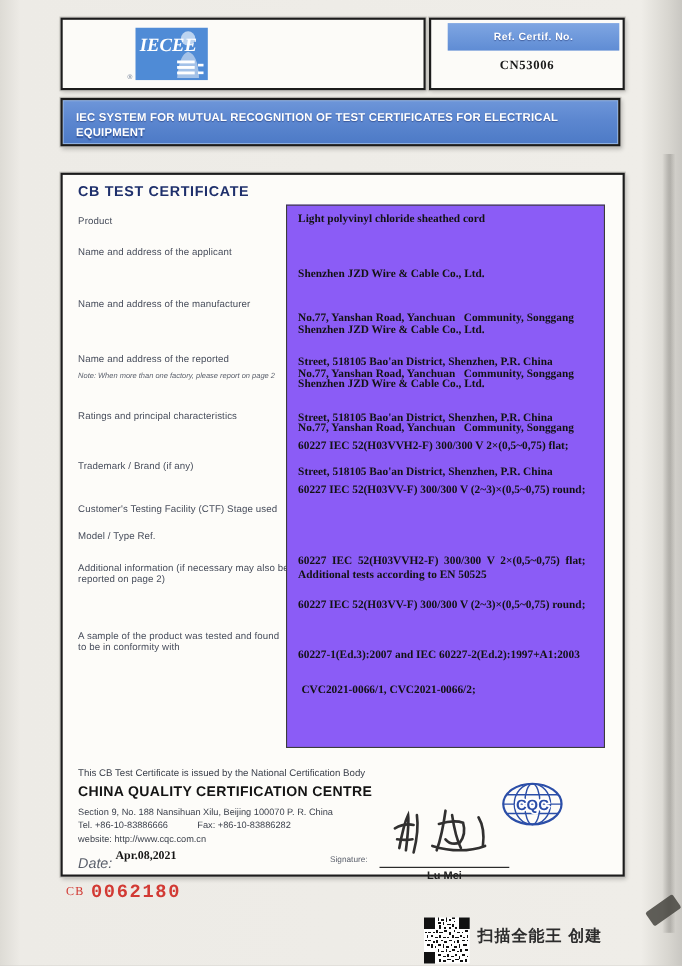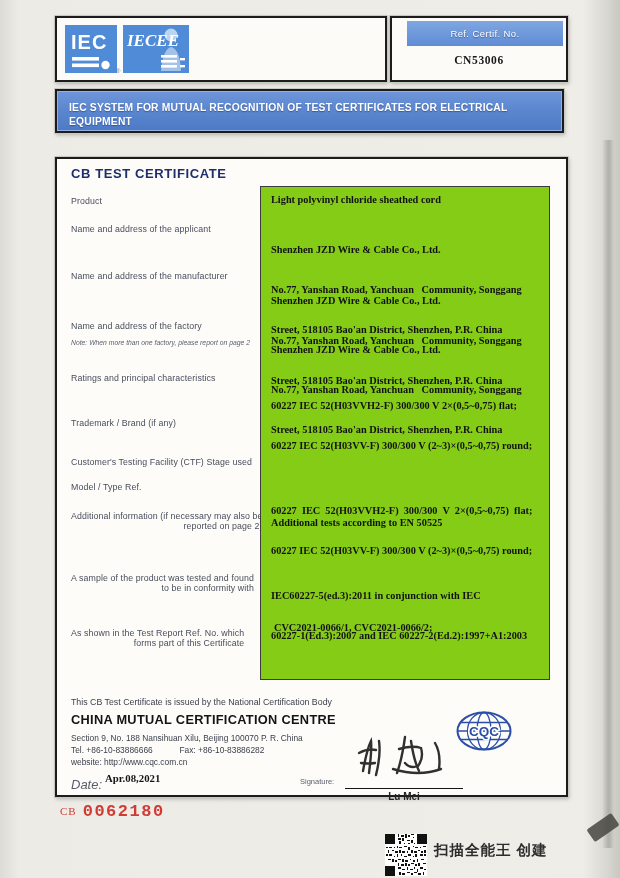--- a/index.html
+++ b/index.html
@@ -5,34 +5,34 @@
   html,body{margin:0;padding:0;background:#cfcdc8;}
   .page{position:relative;width:620px;height:878px;overflow:hidden;
         background:linear-gradient(90deg,#dddbd5 0,#edebe6 3%,#efede8 94%,#d8d6d0 98%,#c9c7c2 100%);
         font-family:"Liberation Sans",sans-serif;}
   .box{position:absolute;background:#fcfbf8;border:2px solid #1c1c1c;
        box-shadow:0 0 0 1px #c9c7c1,1px 2px 4px rgba(0,0,0,.25);}
   
   .logo-sq{position:absolute;top:7px;display:flex;align-items:center;justify-content:center;}
   .ref-bar{position:absolute;left:3px;right:3px;top:3px;height:25px;
            background:linear-gradient(180deg,#7fa6e2,#5f8cd4);display:flex;align-items:center;justify-content:center;
-           color:#fff;font-weight:normal;font-size:9.5px;letter-spacing:.4px;text-shadow:0 1px 1px rgba(40,60,120,.6);margin-left:12px;}
+           color:#fff;font-weight:bold;font-size:9.5px;letter-spacing:.4px;text-shadow:0 1px 1px rgba(40,60,120,.6);margin-left:12px;}
   .ref-val{position:absolute;left:0;right:0;top:36px;text-align:center;
            font-family:"Liberation Serif",serif;font-weight:bold;font-size:11.5px;color:#181818;letter-spacing:.6px;}
   .banner{position:absolute;left:55px;top:89px;width:509px;height:44px;border:2px solid #1b1b1b;
           background:linear-gradient(180deg,#6e96d9 0,#5c87d0 45%,#4d7ac6 100%);
           box-shadow:inset 0 0 0 1px #8fb0e0,0 0 0 1px #c9c7c1,1px 2px 4px rgba(0,0,0,.25);
           color:#fff;font-weight:bold;font-size:10.3px;line-height:14px;letter-spacing:.2px;
           padding:10px 0 0 12px;box-sizing:border-box;text-shadow:0 1px 1px rgba(30,50,110,.55);}
   
   .main{left:55px;top:157px;width:509px;height:636px;background:#fdfcf9;}
   .title{position:absolute;left:14px;top:7px;font-size:13px;font-weight:bold;color:#1e2f6b;letter-spacing:.6px;}
-  .lbl{position:absolute;left:14px;font-size:8.8px;color:#474d5b;white-space:nowrap;letter-spacing:.1px;text-align:right;}
+  .lbl{position:absolute;left:14px;font-size:8.8px;color:#474d5b;white-space:nowrap;letter-spacing:.1px;}
   .note{position:absolute;left:14px;font-size:6.8px;font-style:italic;color:#5a5f6b;white-space:nowrap;}
-  .valbox{position:absolute;left:203px;top:27px;width:288px;height:492px;border:1.5px solid #3c3c3c;background:#84cc16;}
+  .valbox{position:absolute;left:203px;top:27px;width:288px;height:492px;border:1.5px solid #3c3c3c;background:#8b5cf6;}
   .vblock{position:absolute;left:10px;right:5px;font-family:"Liberation Serif",serif;font-weight:bold;
           font-size:10.3px;line-height:13.2px;color:#121212;white-space:pre-wrap;}
   
   .issued{position:absolute;left:14px;top:538px;font-size:8.8px;color:#3a3f4a;}
   .ncb{position:absolute;left:14px;top:553px;font-size:12.8px;font-weight:bold;color:#141414;letter-spacing:.3px;}
   .addr{position:absolute;left:14px;font-size:8.4px;color:#3c414c;}
   .date-lbl{position:absolute;left:14px;top:618px;font-size:13px;font-style:italic;color:#5a5f6b;}
   .date-val{position:absolute;left:48px;top:613px;font-family:"Liberation Serif",serif;font-weight:bold;font-size:10.8px;color:#151515;}
   .sig-lbl{position:absolute;left:243px;top:618px;font-size:7.5px;color:#5a5f6b;}
   .sig-line{position:absolute;left:288px;top:629px;width:118px;border-top:1.7px solid #141414;}
@@ -49,29 +49,20 @@
              background:linear-gradient(90deg,transparent,rgba(100,98,94,.28) 45%,rgba(70,68,64,.25) 60%,transparent);}
   .corner-mark{position:absolute;right:2px;top:820px;width:30px;height:15px;background:#474540;
                transform:rotate(-35deg);border-radius:2px;opacity:.85;}
 </style>
 </head>
 <body>
 
 <div class="page">
 
   <div class="box" style="left:55px;top:16px;width:328px;height:62px;">
-    <div class="logo-sq" style="left:8px;">
-      <svg width="52" height="48" viewBox="0 0 52 48">
-        <rect x="0" y="0" width="52" height="48" fill="#4f8bd6"></rect>
-        <text x="6" y="24" font-family="Liberation Sans, sans-serif" font-size="20" font-weight="bold" fill="#fff" letter-spacing="1">IEC</text>
-        <rect x="7" y="32" width="27" height="3.6" fill="#fff"></rect>
-        <rect x="7" y="38.5" width="27" height="3.6" fill="#fff"></rect>
-        <circle cx="40.5" cy="40" r="4.2" fill="#fff"></circle>
-      </svg>
-    </div>
     <div class="logo-sq" style="left:66px;">
       <svg width="66" height="48" viewBox="0 0 66 48">
         <rect x="0" y="0" width="66" height="48" fill="#4f8bd6"></rect>
         <circle cx="48" cy="10" r="6.5" fill="#cfe0f4" opacity=".85"></circle>
         <path d="M38 46 q2 -22 10 -24 q9 2 10 24 z" fill="#b9d0ec" opacity=".8"></path>
         <text x="4" y="21" font-family="Liberation Serif, serif" font-size="17" font-weight="bold" font-style="italic" fill="#fff">IECEE</text>
         <rect x="38" y="30" width="16" height="2.6" fill="#fff"></rect>
         <rect x="38" y="35" width="16" height="2.6" fill="#fff"></rect>
         <rect x="38" y="40" width="16" height="2.6" fill="#fff"></rect>
         <rect x="57" y="33" width="5" height="2.4" fill="#fff"></rect>
@@ -89,38 +80,34 @@
   <div class="banner">
     <div>IEC SYSTEM FOR MUTUAL RECOGNITION OF TEST CERTIFICATES FOR ELECTRICAL EQUIPMENT</div>
   </div>
 
   <div class="box main">
     <div class="title">CB TEST CERTIFICATE</div>
 
     <div class="lbl" style="top:37px">Product</div>
     <div class="lbl" style="top:65px">Name and address of the applicant</div>
     <div class="lbl" style="top:112px">Name and address of the manufacturer</div>
-    <div class="lbl" style="top:162px">Name and address of the factory</div>
+    <div class="lbl" style="top:162px">Name and address of the reported</div>
     <div class="note" style="top:180px">Note: When more than one factory, please report on page 2</div>
     <div class="lbl" style="top:214px">Ratings and principal characteristics</div>
     <div class="lbl" style="top:259px">Trademark / Brand (if any)</div>
     <div class="lbl" style="top:298px">Customer's Testing Facility (CTF) Stage used</div>
     <div class="lbl" style="top:323px">Model / Type Ref.</div>
     <div class="lbl" style="top:352px">
       <div>Additional information (if necessary may also be</div>
       <div>reported on page 2)</div>
     </div>
     <div class="lbl" style="top:414px">
       <div>A sample of the product was tested and found</div>
       <div>to be in conformity with</div>
     </div>
-    <div class="lbl" style="top:469px">
-      <div>As shown in the Test Report Ref. No. which</div>
-      <div>forms part of this Certificate</div>
-    </div>
 
     <div class="valbox">
       <div class="vblock" style="top:6px">Light polyvinyl chloride sheathed cord</div>
       <div class="vblock" style="top:30px">
         <div>Shenzhen JZD Wire &amp; Cable Co., Ltd.</div>
         <div>No.77, Yanshan Road, Yanchuan   Community, Songgang</div>
         <div>Street, 518105 Bao'an District, Shenzhen, P.R. China</div>
       </div>
       <div class="vblock" style="top:81px">
         <div>Shenzhen JZD Wire &amp; Cable Co., Ltd.</div>
@@ -135,28 +122,27 @@
       <div class="vblock" style="top:186px">
         <div>60227 IEC 52(H03VVH2-F) 300/300 V 2×(0,5~0,75) flat;</div>
         <div>60227 IEC 52(H03VV-F) 300/300 V (2~3)×(0,5~0,75) round;</div>
       </div>
       <div class="vblock" style="top:291px">
         <div>60227  IEC  52(H03VVH2-F)  300/300  V  2×(0,5~0,75)  flat;</div>
         <div>60227 IEC 52(H03VV-F) 300/300 V (2~3)×(0,5~0,75) round;</div>
       </div>
       <div class="vblock" style="top:329px">Additional tests according to EN 50525</div>
       <div class="vblock" style="top:376px">
-        <div>IEC60227-5(ed.3):2011 in conjunction with IEC</div>
         <div>60227-1(Ed.3):2007 and IEC 60227-2(Ed.2):1997+A1:2003</div>
       </div>
       <div class="vblock" style="top:434px;left:13px">CVC2021-0066/1, CVC2021-0066/2;</div>
     </div>
 
     <div class="issued">This CB Test Certificate is issued by the National Certification Body</div>
-    <div class="ncb">CHINA MUTUAL CERTIFICATION CENTRE</div>
+    <div class="ncb">CHINA QUALITY CERTIFICATION CENTRE</div>
     <div class="addr" style="top:574px">Section 9, No. 188 Nansihuan Xilu, Beijing 100070 P. R. China</div>
     <div class="addr" style="top:586px">
       <span>Tel. +86-10-83886666</span>
       <span style="display:inline-block;width:22px"></span>
       <span>Fax: +86-10-83886282</span>
     </div>
     <div class="addr" style="top:598px">website: http://www.cqc.com.cn</div>
 
     <div class="date-lbl">Date:</div>
     <div class="date-val">Apr.08,2021</div>

